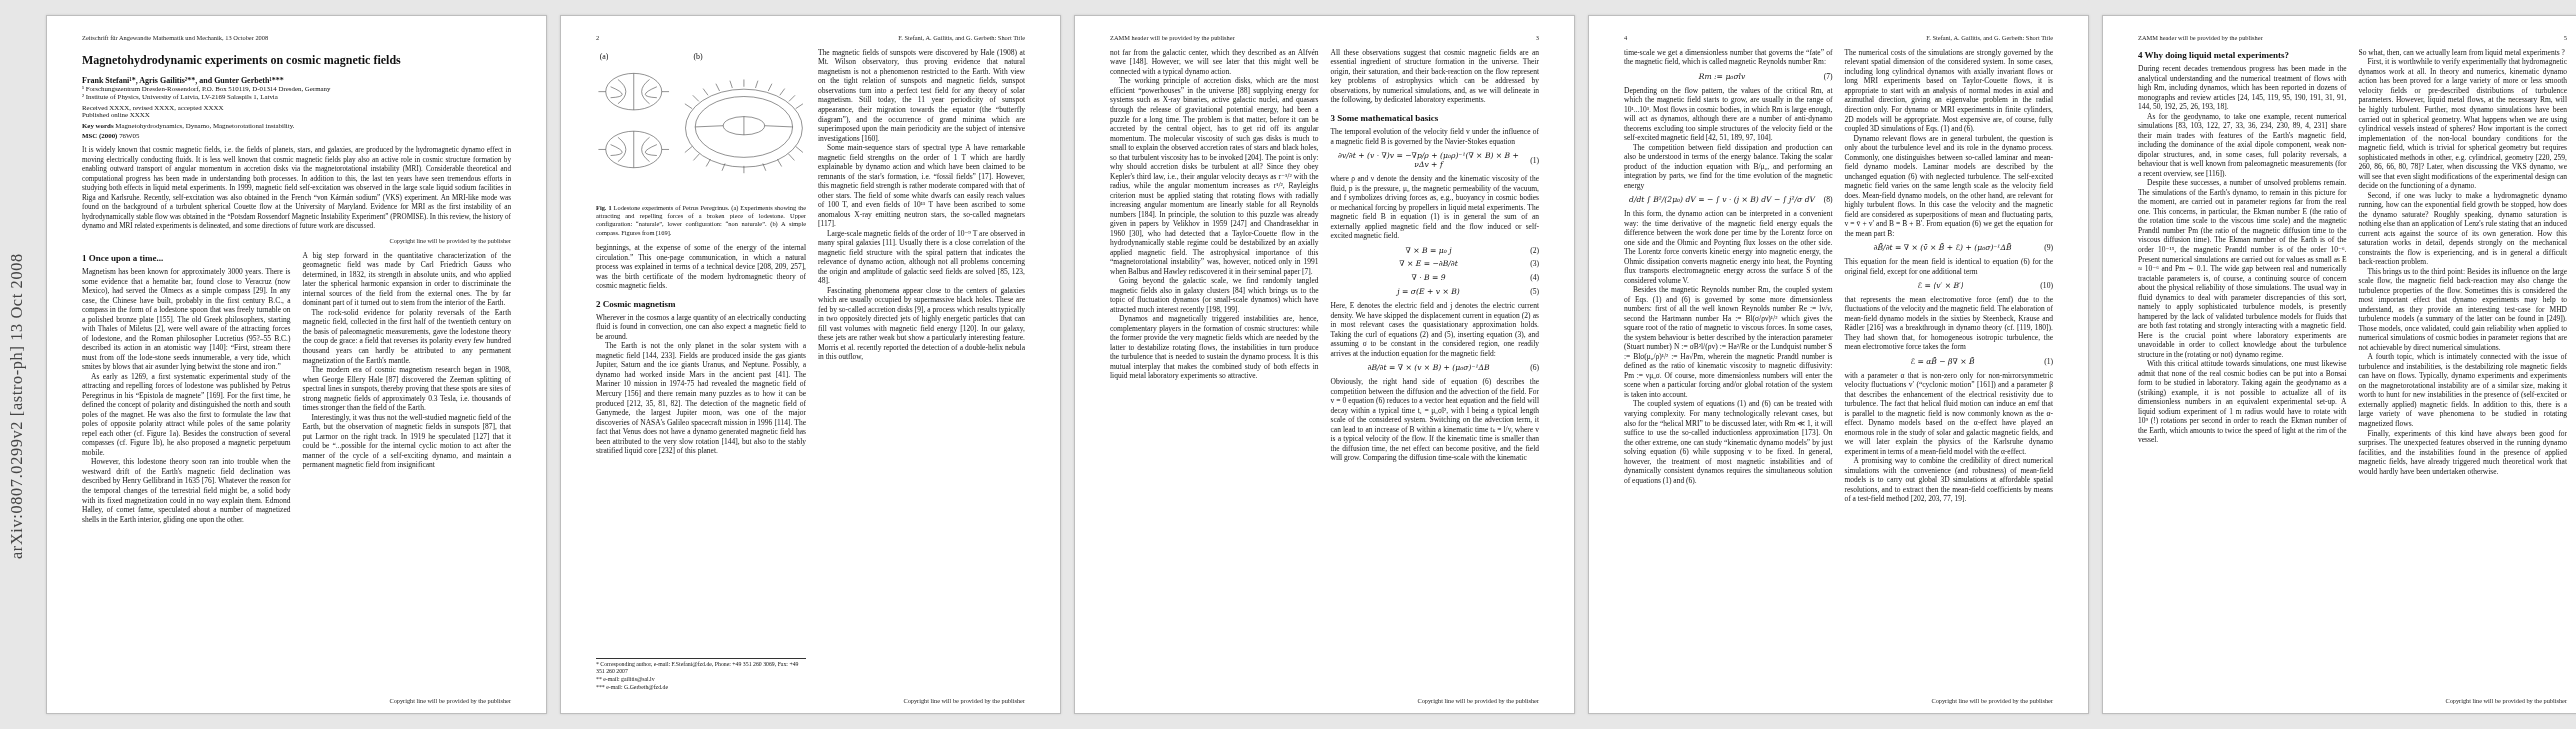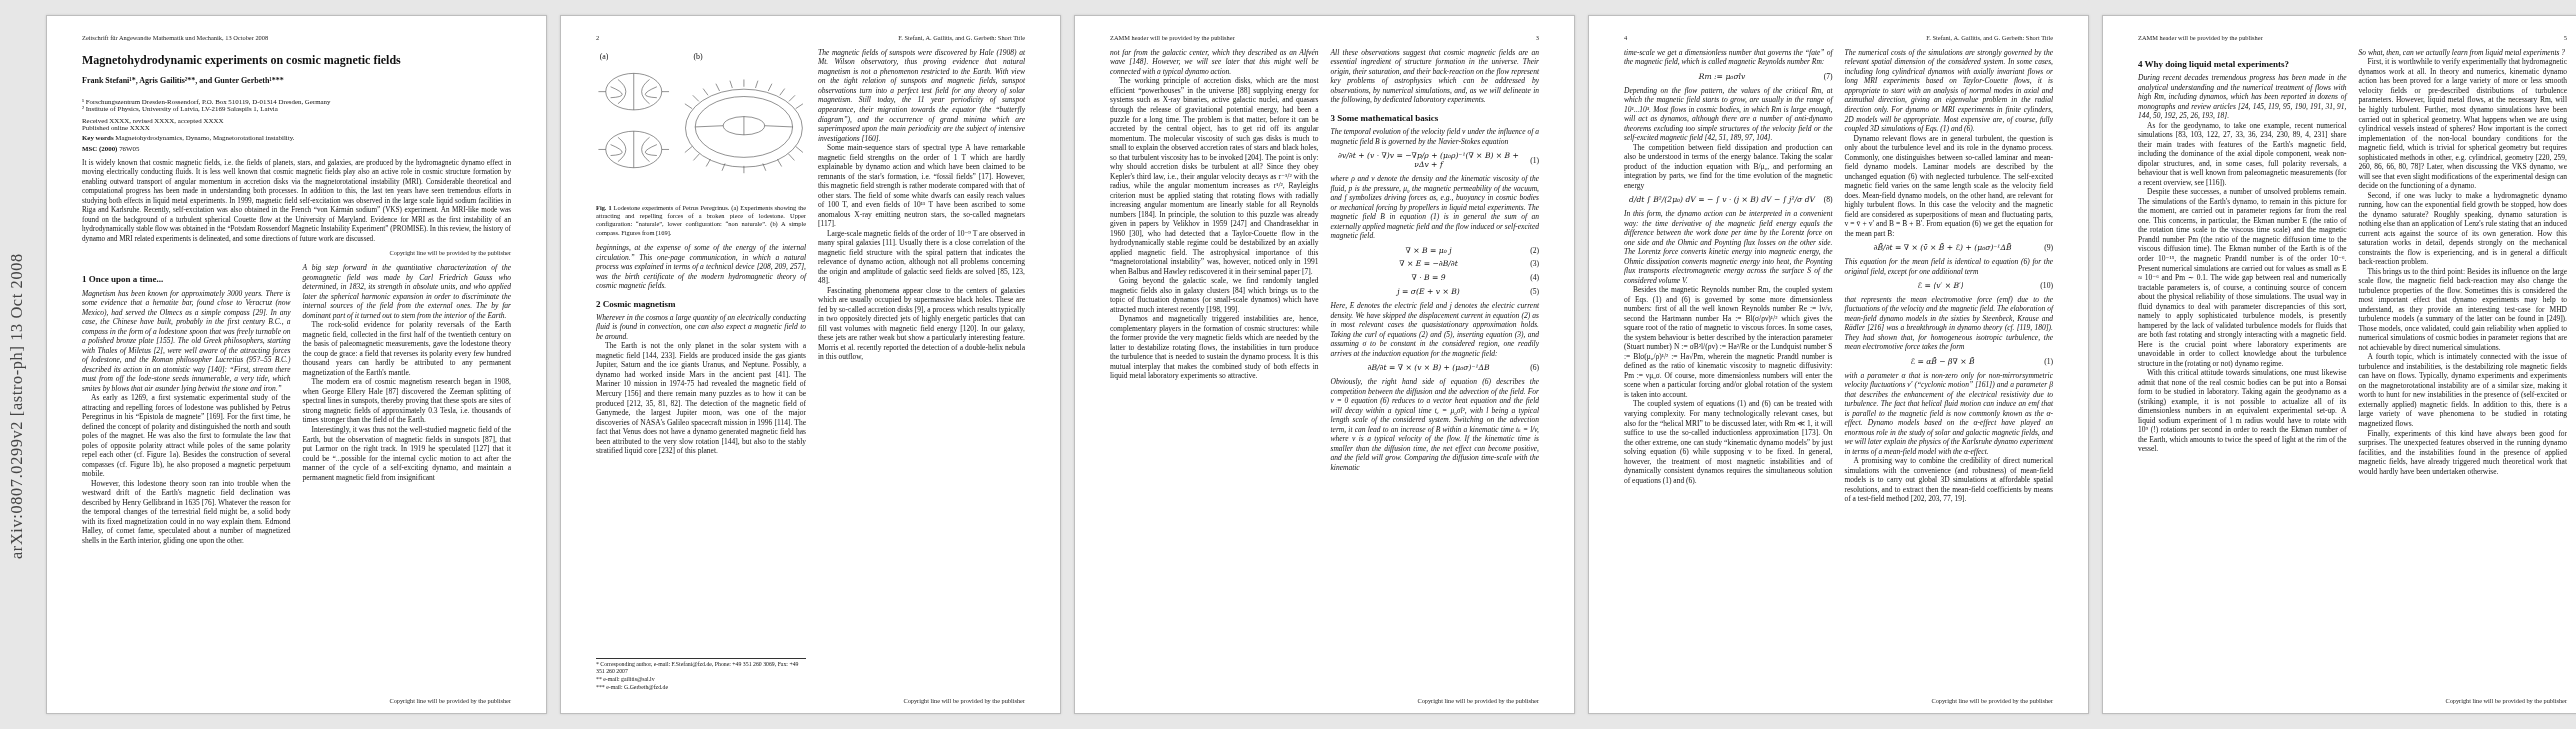--- a/index.html
+++ b/index.html
@@ -3,34 +3,34 @@
 <meta charset="utf-8">
 <style>
   html,body{margin:0;padding:0;}
   body{width:2576px;height:729px;background:#e7e7e7;font-family:"Liberation Serif","DejaVu Serif",serif;color:#111;}
   .canvas{position:relative;width:2576px;height:729px;overflow:hidden;}
   .arxiv-stamp{position:absolute;left:7.3px;top:97px;height:462px;writing-mode:vertical-rl;transform:rotate(180deg);font-size:16.4px;letter-spacing:0.6px;color:#454545;font-family:"Liberation Serif",serif;white-space:nowrap;}
   .pages{position:absolute;left:46px;top:14.6px;display:flex;gap:13px;}
   .page{position:relative;width:501px;height:699px;background:#ffffff;border:0.6px solid #bdbdbd;box-sizing:border-box;padding:18px 35px 16px 35px;overflow:hidden;box-shadow:0 0 2.4px rgba(0,0,0,0.12);}
   .page-header{display:flex;justify-content:space-between;font-size:6.4px;color:#1c1c1c;margin-bottom:7.3px;}
   .title{font-size:12px;font-weight:bold;margin:13.4px 0 8px 0;line-height:1.15;}
-  .authors{font-size:8px;font-weight:bold;margin:0 0 13px 0;}
+  .authors{font-size:8px;font-weight:bold;margin:0 0 0 0;}
   .affil{font-size:6.9px;margin:0.6px 0;}
   .received{font-size:6.9px;margin-top:4.3px;}
   .published{font-size:6.9px;}
   .kv{font-size:6.9px;margin-top:3.6px;}
   .kv-label{font-weight:bold;}
   .abstract{font-size:7.2px;line-height:1.32;text-align:justify;margin:6.7px 0 0 0;}
   .copyright-inline{text-align:right;font-size:6.3px;margin-top:4.9px;color:#1c1c1c;}
   .cols{display:flex;gap:12px;margin-top:7.3px;}
   .col{width:210px;}
   .bp{font-size:7.5px;line-height:1.27;text-align:justify;margin:0;text-indent:9px;}
-  .bp.ni{text-indent:0;font-style:italic;}
+  .bp.ni{text-indent:0;}
   .sec-h{font-size:9px;font-weight:bold;margin:8px 0 4.3px 0;}
-  .blocks > .sec-h:first-child{margin-top:11px;}
+  .blocks > .sec-h:first-child{margin-top:2px;}
   .eq{display:flex;align-items:center;margin:4.9px 0;font-size:7.6px;}
   .eq-b{flex:1;text-align:center;font-style:italic;font-family:"DejaVu Serif","DejaVu Sans",serif;}
   .eq-n{font-style:normal;margin-left:3.6px;}
   .figure{margin:1.2px 0 3.6px 0;}
   .figure svg{display:block;}
   .fig-caption{font-size:6.4px;line-height:1.3;text-align:justify;margin:3.6px 0 6px 0;}
   .fig-tag{font-weight:bold;}
   .footnotes{position:absolute;left:35px;bottom:20.7px;width:210px;font-size:5.8px;line-height:1.35;border-top:0.6px solid #333;padding-top:1.8px;background:#fff;}
   .page-footer{position:absolute;bottom:9px;right:35px;font-size:6.3px;color:#1c1c1c;}
   .sketch{stroke:#4a4a4a;fill:none;stroke-width:1;}

